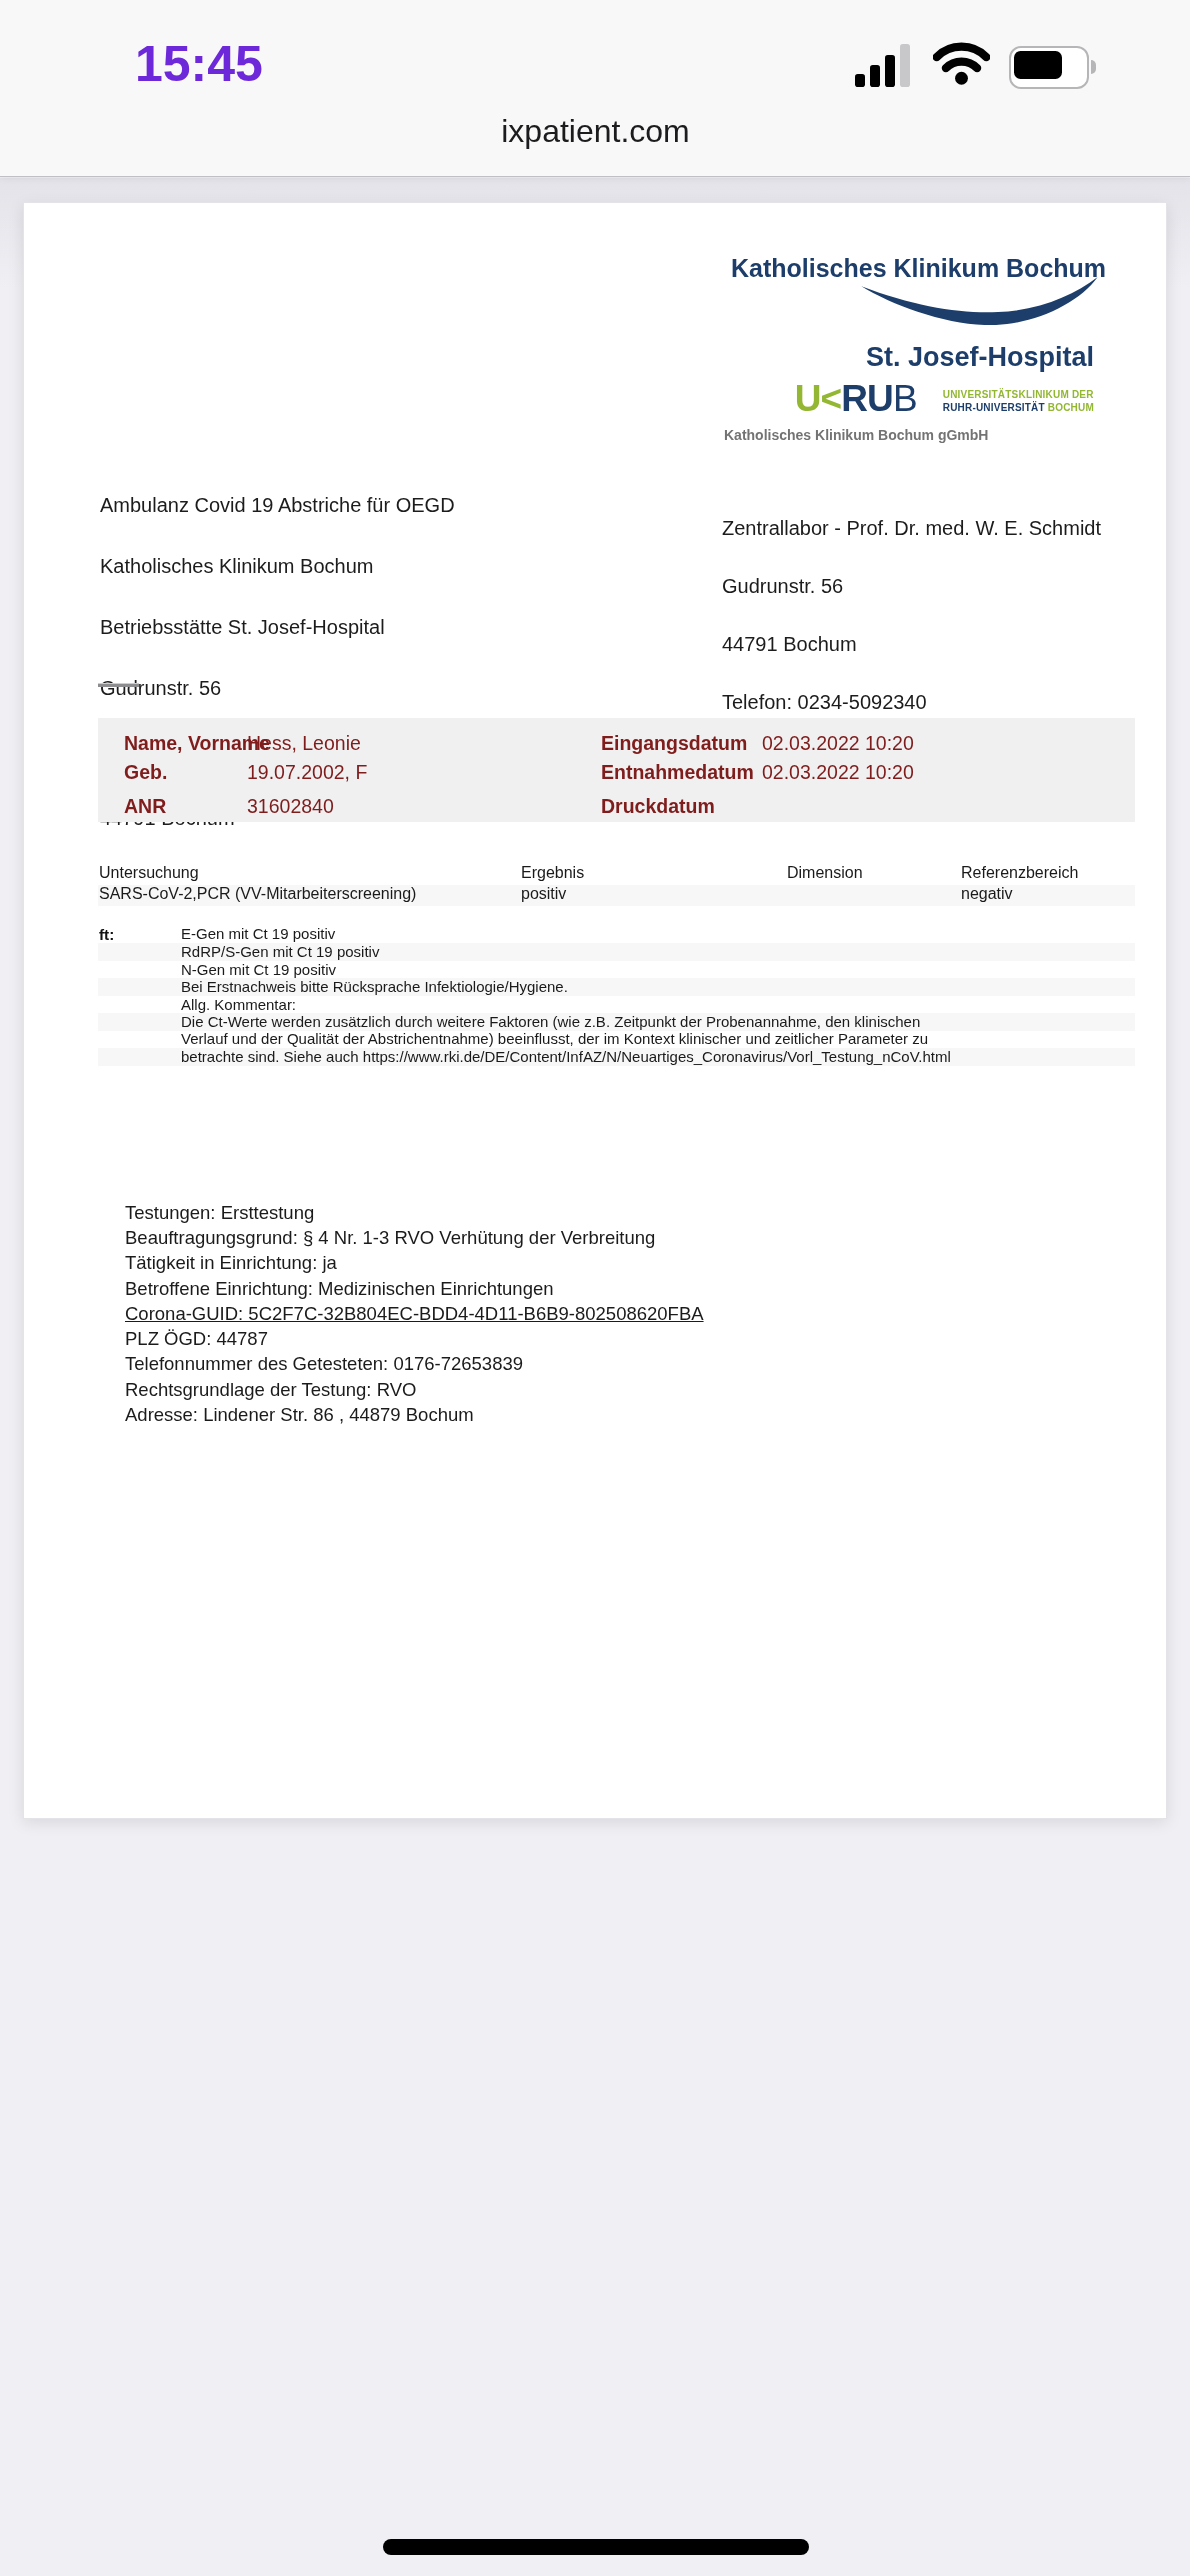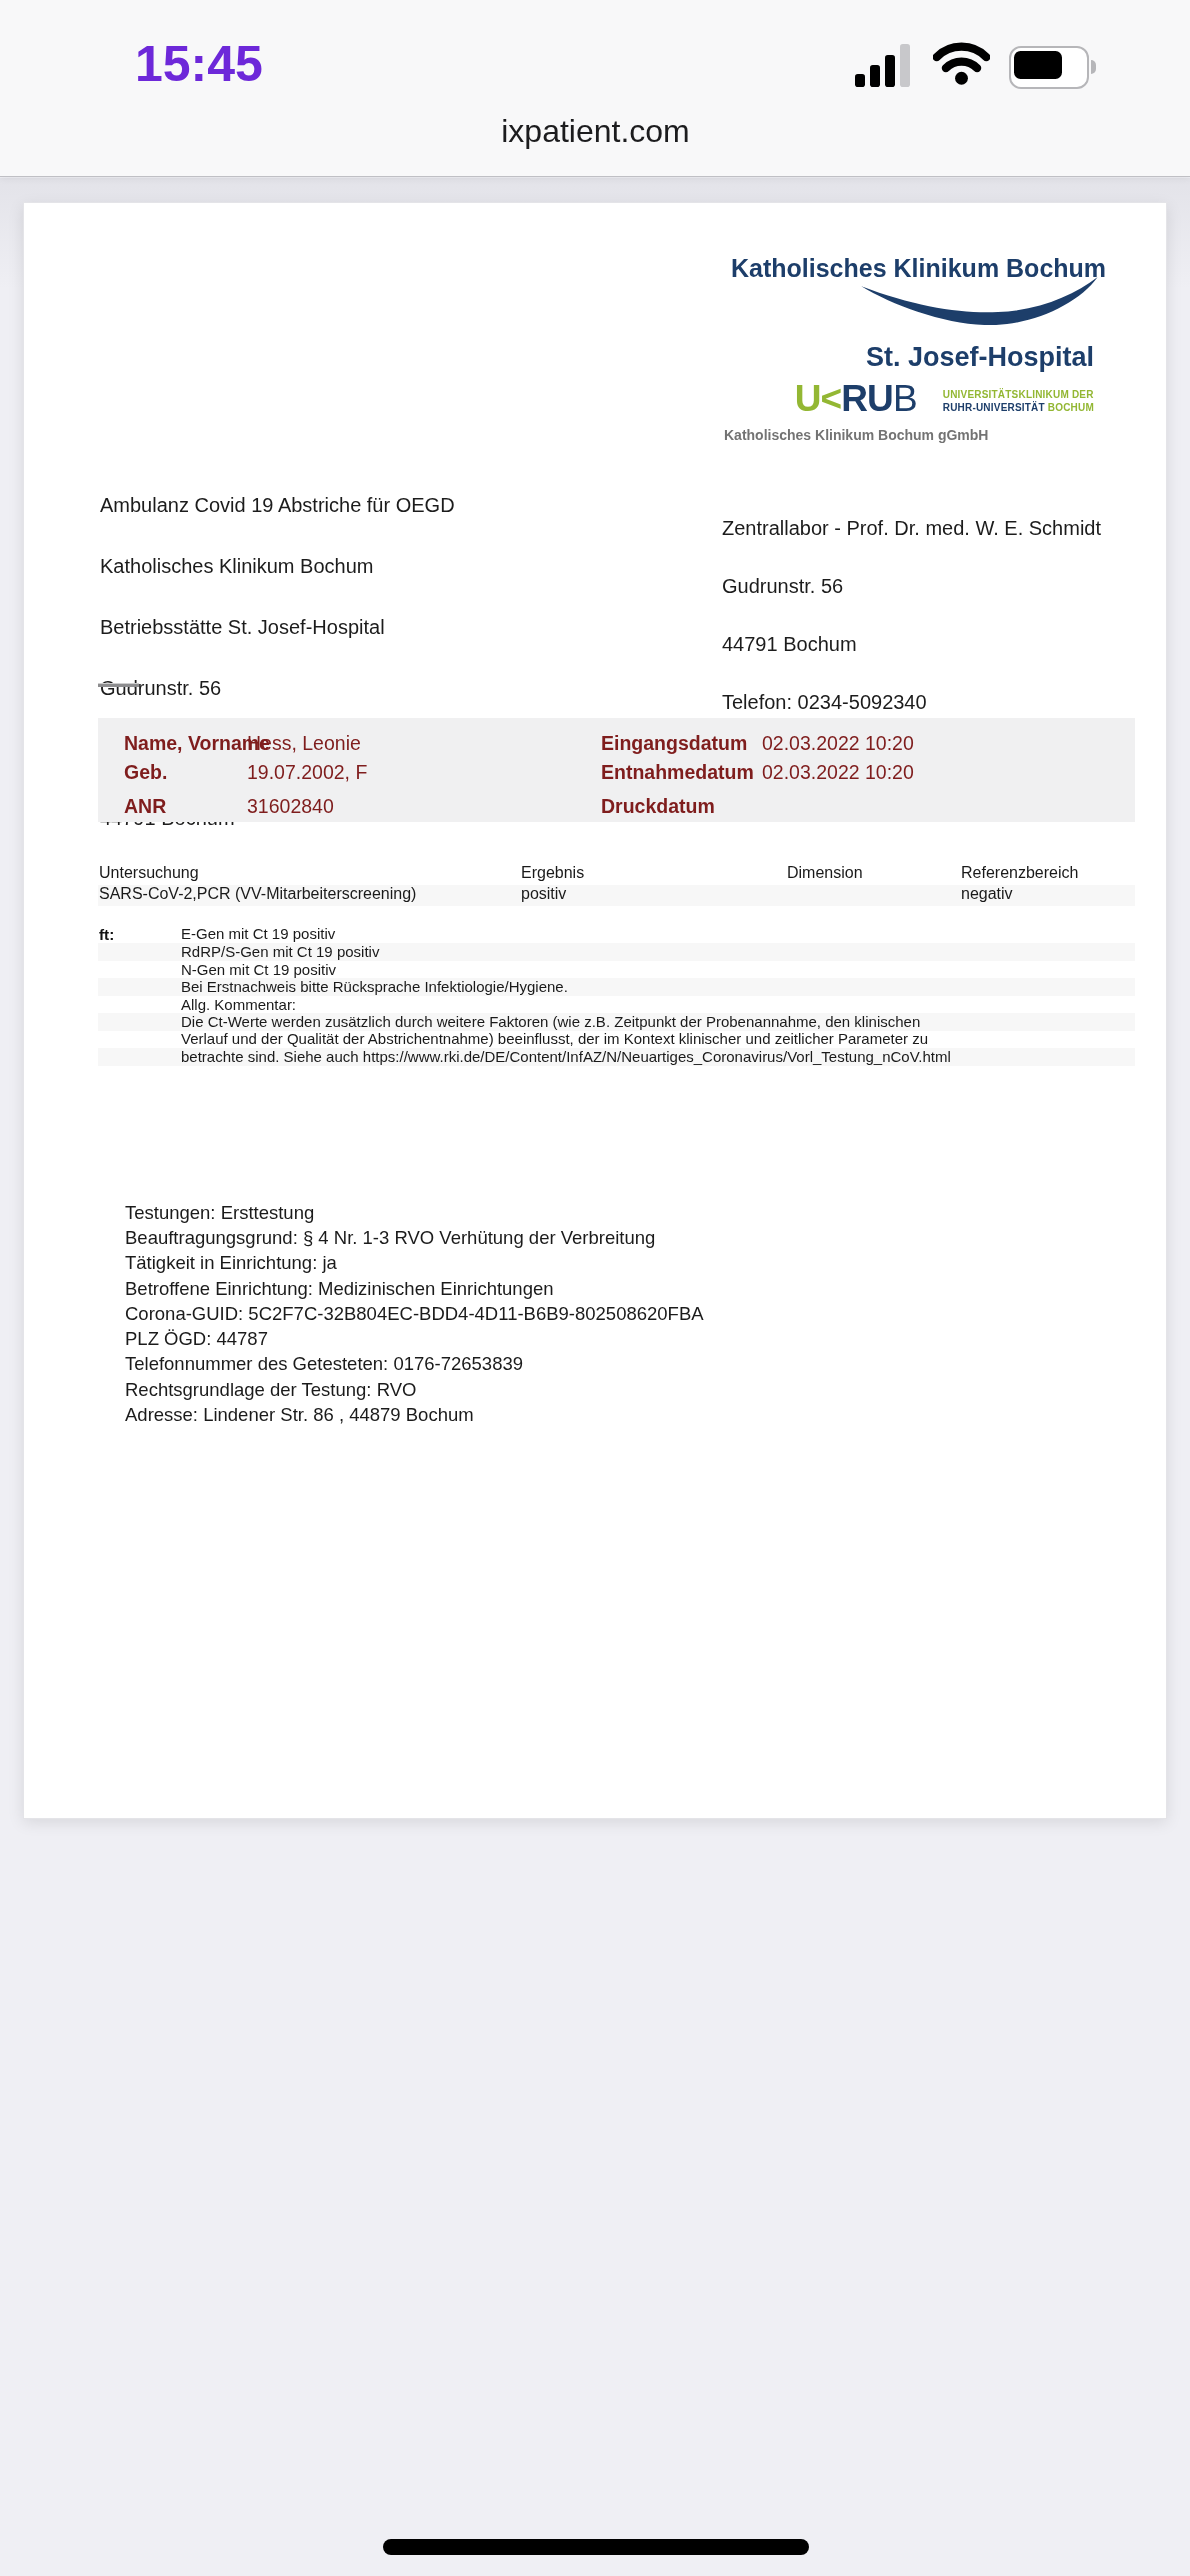--- a/index.html
+++ b/index.html
@@ -79,21 +79,21 @@
   
   .ft-label{left:75px;top:723px;font-size:15.3px;font-weight:700;color:#111;}
   .ft-line{left:74px;width:1037px;height:17.6px;font-size:15px;line-height:17.6px;color:#1a1a1a;
     padding-left:83px;box-sizing:border-box;white-space:nowrap;}
   .ft-line.striped{background:#f7f7f7;}
   .f0{top:722px;} .f1{top:740px;} .f2{top:758px;} .f3{top:775px;}
   .f4{top:793px;} .f5{top:810px;} .f6{top:827px;} .f7{top:845px;}
   
   .detail{left:101px;width:983px;height:25px;font-size:18.5px;color:#1b1b1b;white-space:nowrap;}
   .d0{top:999px;} .d1{top:1024px;} .d2{top:1049px;} .d3{top:1075px;}
-  .d4{top:1100px;} .d5{top:1125px;} .d6{top:1150px;} .d7{top:1176px;} .d8{top:1201px;}
+  .d4{top:1100px;text-decoration:underline;} .d5{top:1125px;} .d6{top:1150px;} .d7{top:1176px;} .d8{top:1201px;}
   
   .home-indicator{position:absolute;left:383px;top:2539px;width:426px;height:16px;
     border-radius:8.3px;background:#000;z-index:6;}
 </style>
 </head>
 <body>
 
 <div class="chrome">
   <div class="time">15:45</div>
   <div class="status-icons">

